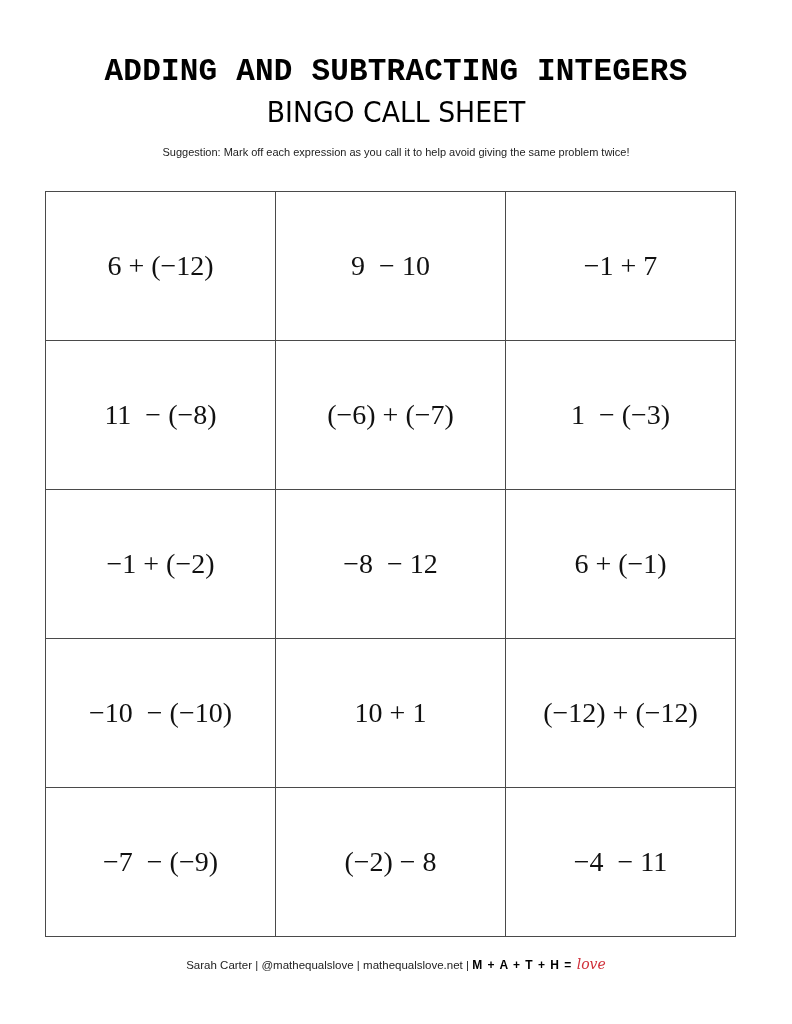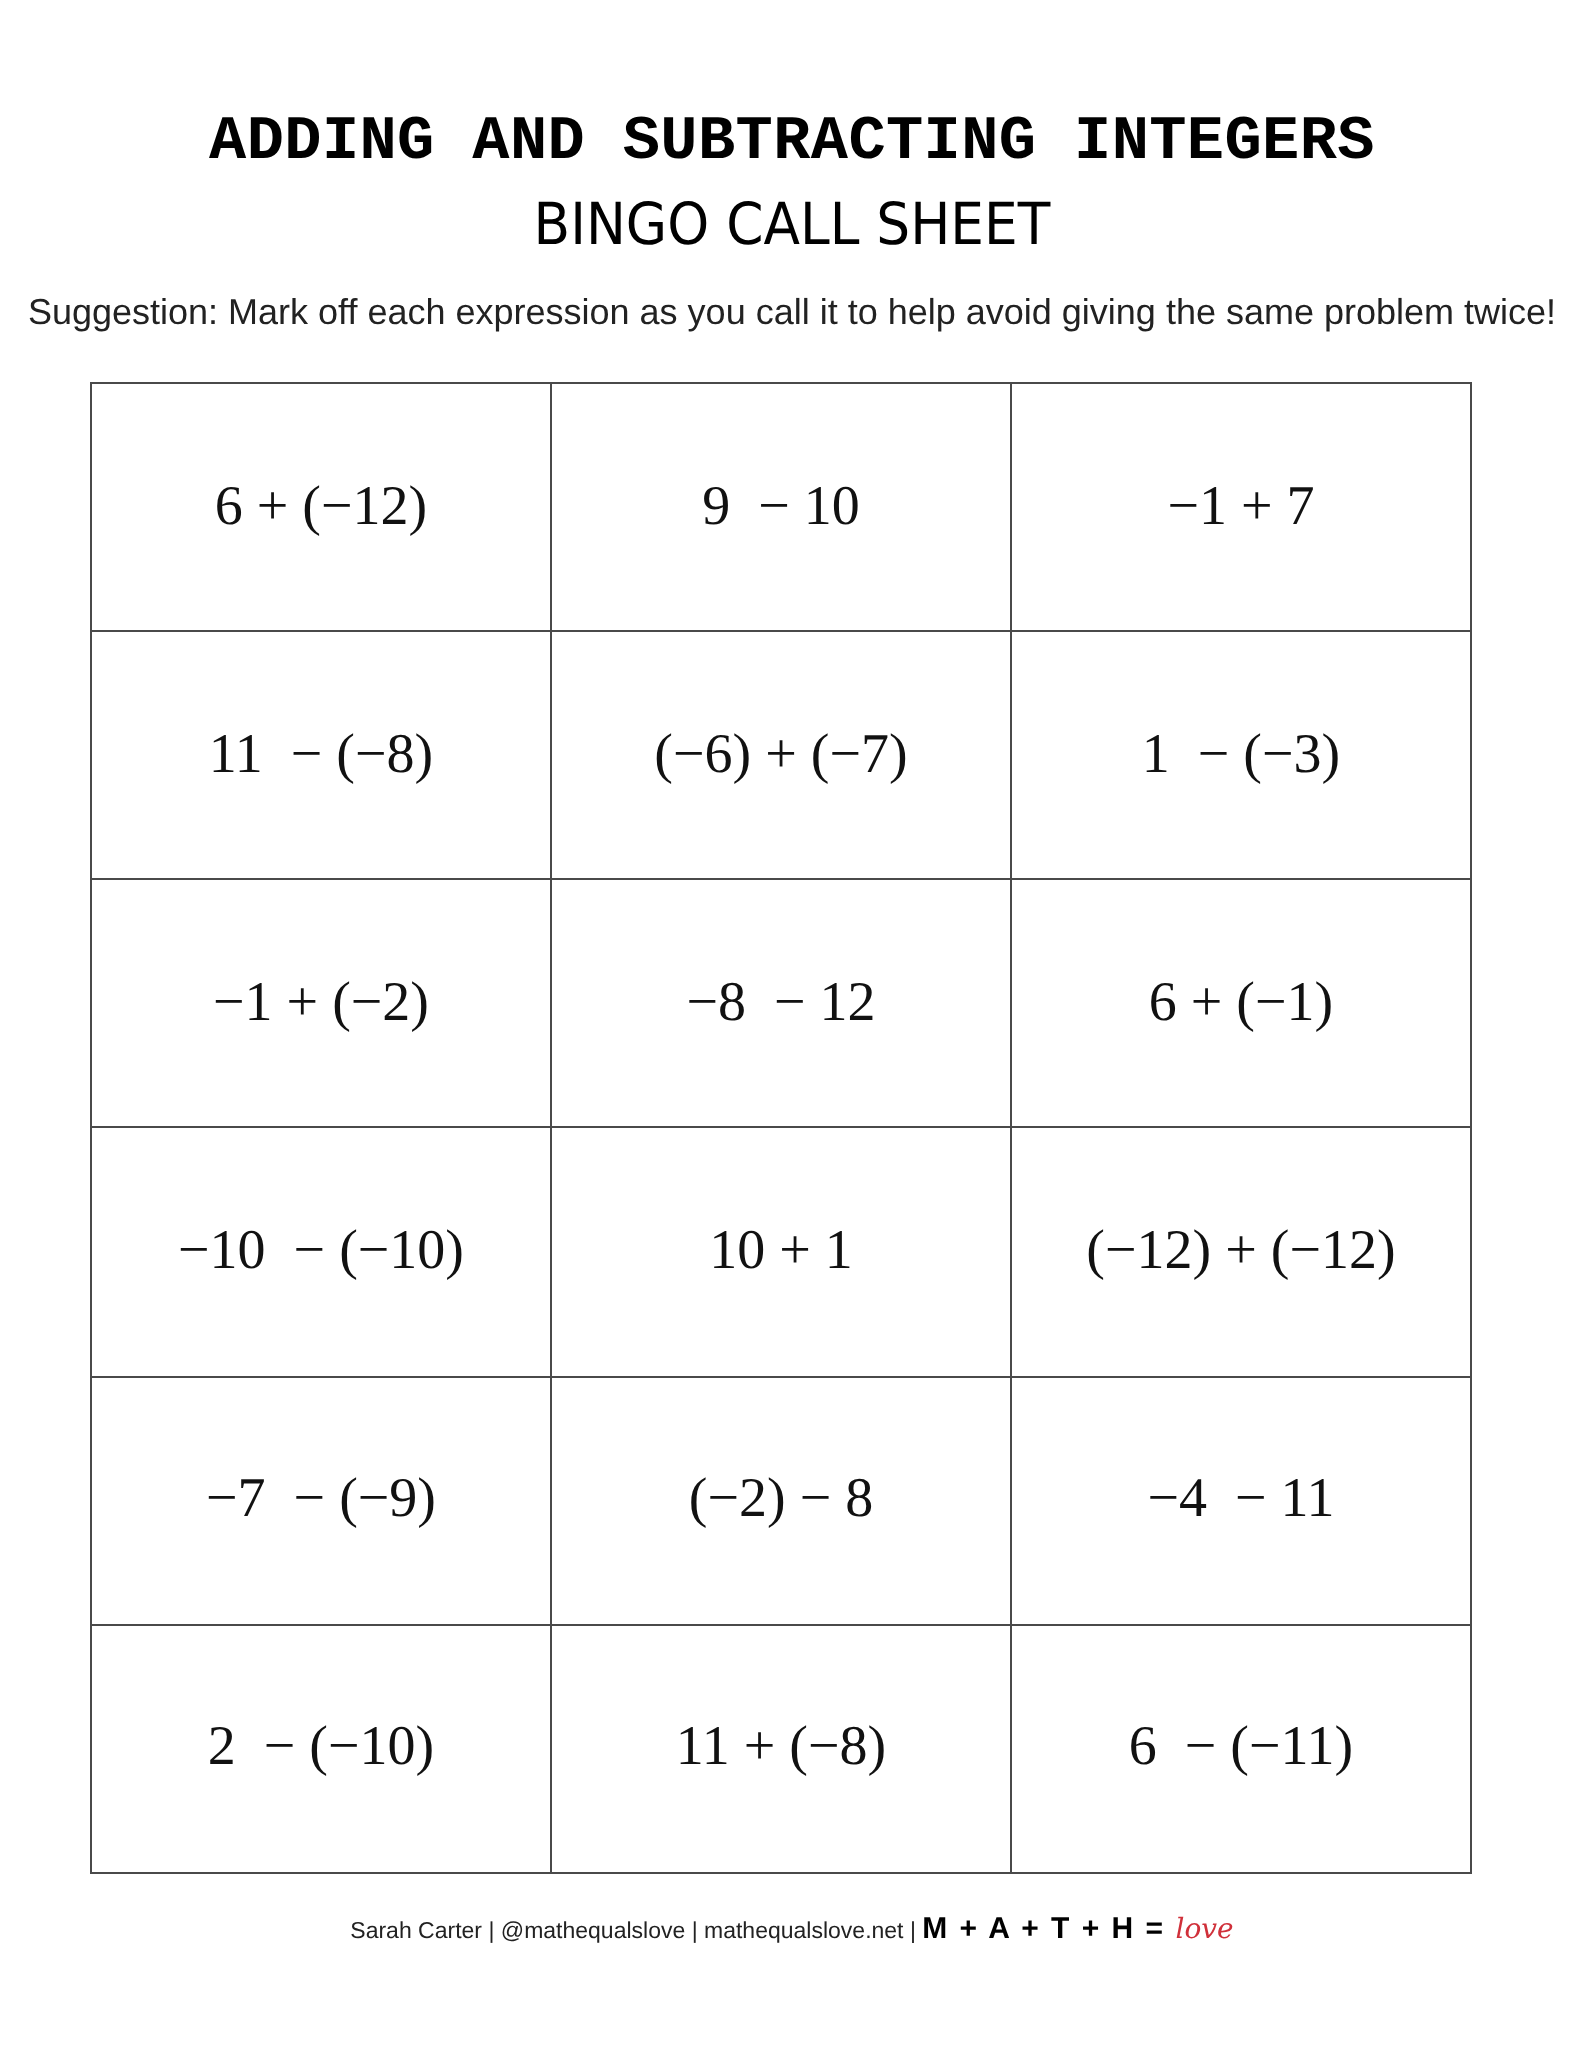--- a/index.html
+++ b/index.html
@@ -10,37 +10,37 @@
       letter-spacing: 0.2px; color: #000;
     }
     .subtitle {
       position: absolute; left: 0; top: 95px; width: 792px; text-align: center;
       font-family: "DejaVu Sans", sans-serif; font-weight: normal; font-size: 29px;
       letter-spacing: 0px; color: #000;
       transform: scaleX(0.92); transform-origin: center;
     }
     .suggestion {
       position: absolute; left: 0; top: 146px; width: 792px; text-align: center;
-      font-family: "Liberation Sans", sans-serif; font-size: 18px; color: #222;
+      font-family: "Liberation Sans", sans-serif; font-size: 11px; color: #222;
     }
     .grid {
       position: absolute; left: 45px; top: 191px; width: 691px; height: 746px;
       border-collapse: collapse; table-layout: fixed;
     }
     .grid td {
       border: 1.5px solid #4a4a4a; text-align: center; vertical-align: middle;
       height: 92px; padding: 0;
       font-family: "Liberation Serif", serif; font-size: 28px; color: #111;
       white-space: pre;
     }
     .footer {
       position: absolute; left: 0; top: 956px; width: 792px; text-align: center;
       font-family: "Liberation Sans", sans-serif; font-size: 11.5px; color: #222;
     }
-    .footer .brand { font-weight: bold; color: #000; letter-spacing: 1px; font-size: 15px; }
+    .footer .brand { font-weight: bold; color: #000; letter-spacing: 1px; font-size: 12px; }
     .footer .love {
       font-family: "DejaVu Serif", serif; font-style: italic; font-size: 14px;
     }
   </style>
 </head>
 <body>
 
 <div class="title">ADDING AND SUBTRACTING INTEGERS</div>
 <div class="subtitle">BINGO CALL SHEET</div>
 <div class="suggestion">Suggestion: Mark off each expression as you call it to help avoid giving the same problem twice!</div>
@@ -65,23 +65,18 @@
       <tr>
         <td>−10  − (−10)</td>
         <td>10 + 1</td>
         <td>(−12) + (−12)</td>
       </tr>
       <tr>
         <td>−7  − (−9)</td>
         <td>(−2) − 8</td>
         <td>−4  − 11</td>
       </tr>
-      <tr>
-        <td>2  − (−10)</td>
-        <td>11 + (−8)</td>
-        <td>6  − (−11)</td>
-      </tr>
     </tbody>
 </table>
 
 <div class="footer">
   <span>Sarah Carter</span><span> | </span><span>@mathequalslove</span><span> | </span><span>mathequalslove.net</span><span> | </span><span class="brand">M + A + T + H = </span><span class="love" id="love-word" style="color: rgb(208, 48, 58);">love</span>
 </div>
 
 </body></html>

